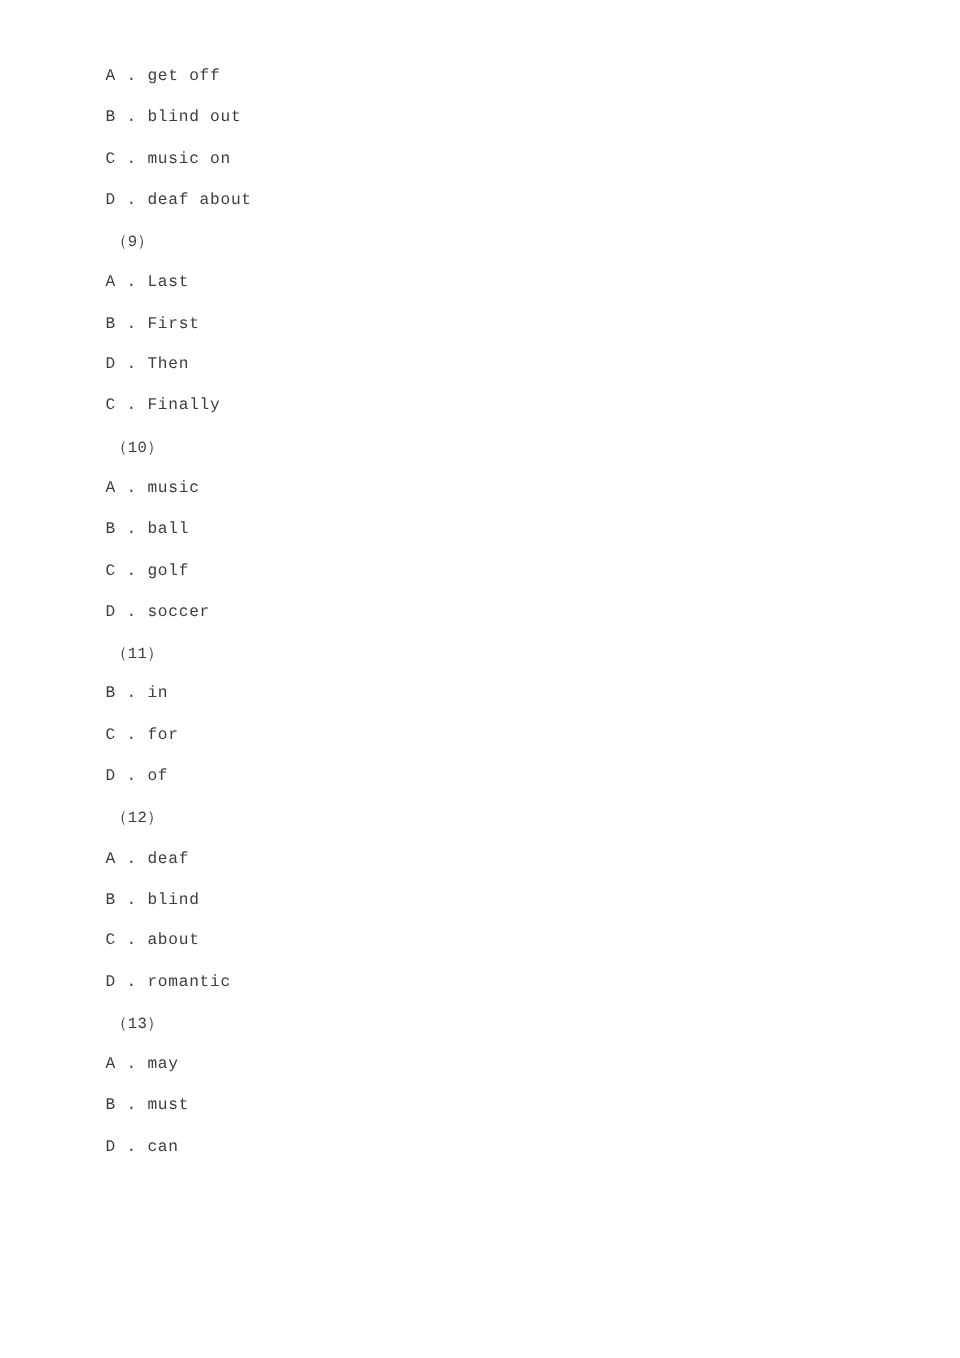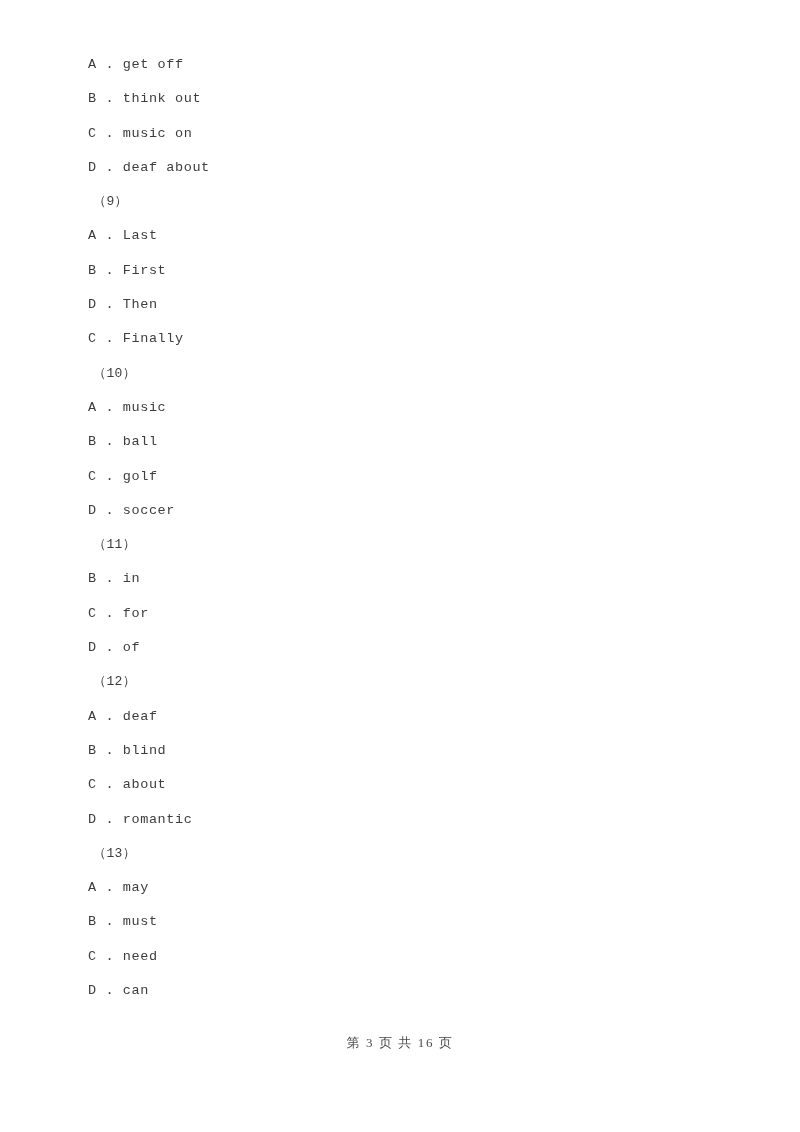--- a/index.html
+++ b/index.html
@@ -76,21 +76,21 @@
     font-family: "Liberation Serif", "DejaVu Serif", serif;
   }
 </style>
 </head>
 <body>
 
 <div class="page">
 
   <div class="content">
       <div class="line option"><span class="opt-letter">A</span><span class="opt-sep"> . </span><span class="opt-text">get off</span></div>
-      <div class="line option"><span class="opt-letter">B</span><span class="opt-sep"> . </span><span class="opt-text">think out</span></div>
+      <div class="line option"><span class="opt-letter">B</span><span class="opt-sep"> . </span><span class="opt-text">blind out</span></div>
       <div class="line option"><span class="opt-letter">C</span><span class="opt-sep"> . </span><span class="opt-text">music on</span></div>
       <div class="line option"><span class="opt-letter">D</span><span class="opt-sep"> . </span><span class="opt-text">deaf about</span></div>
       <div class="line qnum">（9）</div>
       <div class="line option"><span class="opt-letter">A</span><span class="opt-sep"> . </span><span class="opt-text">Last</span></div>
       <div class="line option"><span class="opt-letter">B</span><span class="opt-sep"> . </span><span class="opt-text">First</span></div>
       <div class="line option"><span class="opt-letter">D</span><span class="opt-sep"> . </span><span class="opt-text">Then</span></div>
       <div class="line option"><span class="opt-letter">C</span><span class="opt-sep"> . </span><span class="opt-text">Finally</span></div>
       <div class="line qnum">（10）</div>
       <div class="line option"><span class="opt-letter">A</span><span class="opt-sep"> . </span><span class="opt-text">music</span></div>
       <div class="line option"><span class="opt-letter">B</span><span class="opt-sep"> . </span><span class="opt-text">ball</span></div>
@@ -101,19 +101,17 @@
       <div class="line option"><span class="opt-letter">C</span><span class="opt-sep"> . </span><span class="opt-text">for</span></div>
       <div class="line option"><span class="opt-letter">D</span><span class="opt-sep"> . </span><span class="opt-text">of</span></div>
       <div class="line qnum">（12）</div>
       <div class="line option"><span class="opt-letter">A</span><span class="opt-sep"> . </span><span class="opt-text">deaf</span></div>
       <div class="line option"><span class="opt-letter">B</span><span class="opt-sep"> . </span><span class="opt-text">blind</span></div>
       <div class="line option"><span class="opt-letter">C</span><span class="opt-sep"> . </span><span class="opt-text">about</span></div>
       <div class="line option"><span class="opt-letter">D</span><span class="opt-sep"> . </span><span class="opt-text">romantic</span></div>
       <div class="line qnum">（13）</div>
       <div class="line option"><span class="opt-letter">A</span><span class="opt-sep"> . </span><span class="opt-text">may</span></div>
       <div class="line option"><span class="opt-letter">B</span><span class="opt-sep"> . </span><span class="opt-text">must</span></div>
-      <div class="line option"><span class="opt-letter">C</span><span class="opt-sep"> . </span><span class="opt-text">need</span></div>
       <div class="line option"><span class="opt-letter">D</span><span class="opt-sep"> . </span><span class="opt-text">can</span></div>
     </div>
 
-  <div class="footer">第 3 页 共 16 页</div>
 
 </div>
 
 </body></html>

